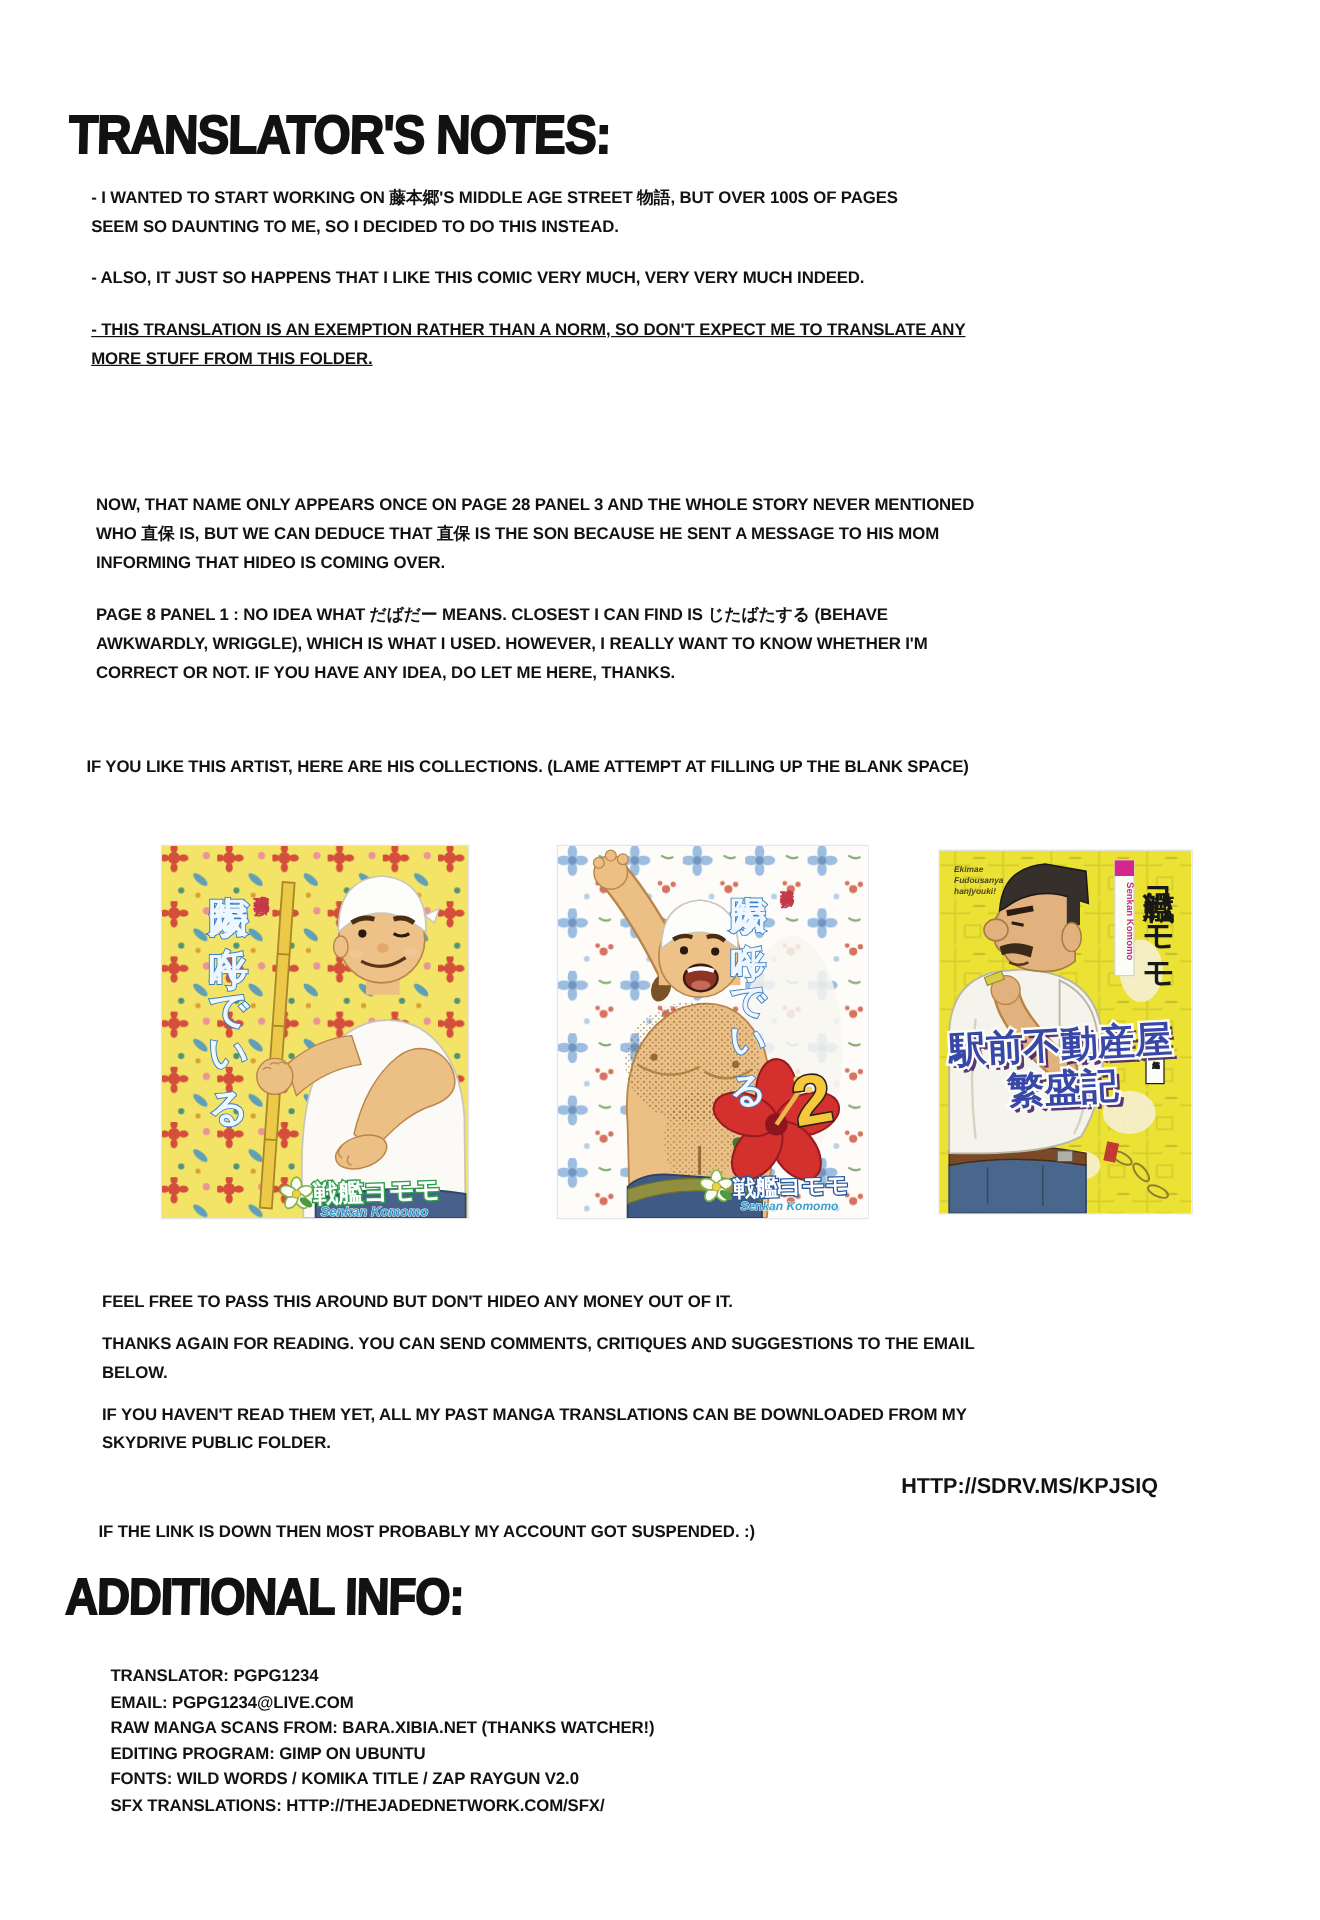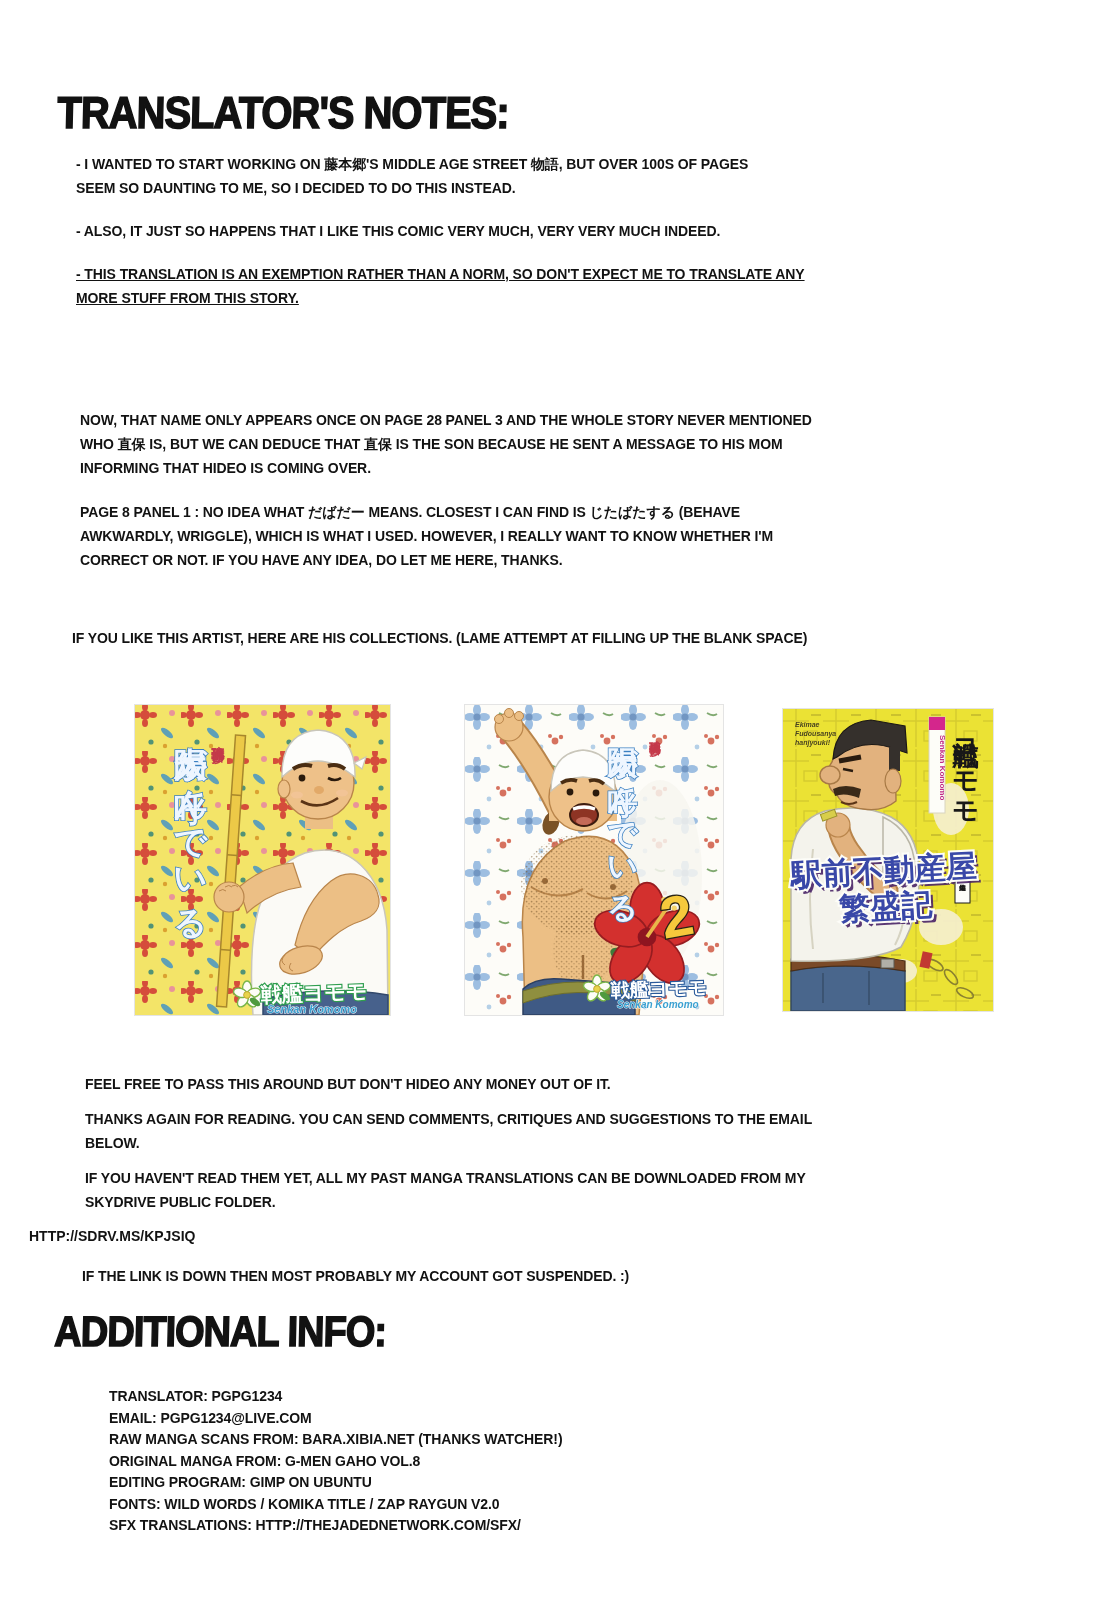--- a/index.html
+++ b/index.html
@@ -4,21 +4,21 @@
 <style>
   html,body{margin:0;padding:0;background:#ffffff;}
   .page{position:relative;width:1100px;height:1600px;background:#ffffff;overflow:hidden;
         font-family:"Liberation Sans",sans-serif;font-weight:bold;color:#121212;}
   .h-display{position:absolute;font-size:40px;letter-spacing:-1px;white-space:pre;
              transform:scaleY(1.12) skewX(-1.5deg);transform-origin:left top;
              -webkit-text-stroke:1.4px #121212;}
   .para{position:absolute;font-size:14px;line-height:24px;letter-spacing:-0.1px;}
   .tline{white-space:pre;}
   .para-tight .tline{line-height:21.5px;}
-  .url-line{position:absolute;left:29px;width:920px;text-align:left;font-size:14px;white-space:pre;}
+  .url-line{position:absolute;left:45px;width:920px;text-align:right;font-size:18px;white-space:pre;}
   .cover{position:absolute;box-shadow:0 0 0 1px #e4e4e4;}
   svg text{font-family:"Liberation Sans","DejaVu Sans",sans-serif;}
   .vtx{writing-mode:vertical-rl;text-orientation:upright;}
   .vtx-side{writing-mode:vertical-rl;}
 </style>
 </head>
 <body>
 
 <div class="page">
 
@@ -97,21 +97,21 @@
 
   <div class="para" style="left:76px;top:152px;">
       <div class="tline">- I WANTED TO START WORKING ON 藤本郷'S MIDDLE AGE STREET 物語, BUT OVER 100S OF PAGES</div>
       <div class="tline">SEEM SO DAUNTING TO ME, SO I DECIDED TO DO THIS INSTEAD.</div>
     </div>
   <div class="para" style="left:76px;top:219px;">
       <div class="tline">- ALSO, IT JUST SO HAPPENS THAT I LIKE THIS COMIC VERY MUCH, VERY VERY MUCH INDEED.</div>
     </div>
   <div class="para" style="left:76px;top:262px;text-decoration:underline;">
       <div class="tline">- THIS TRANSLATION IS AN EXEMPTION RATHER THAN A NORM, SO DON'T EXPECT ME TO TRANSLATE ANY</div>
-      <div class="tline">MORE STUFF FROM THIS STORY.</div>
+      <div class="tline">MORE STUFF FROM THIS FOLDER.</div>
     </div>
   <div class="para" style="left:80px;top:408px;">
       <div class="tline">NOW, THAT NAME ONLY APPEARS ONCE ON PAGE 28 PANEL 3 AND THE WHOLE STORY NEVER MENTIONED</div>
       <div class="tline">WHO 直保 IS, BUT WE CAN DEDUCE THAT 直保 IS THE SON BECAUSE HE SENT A MESSAGE TO HIS MOM</div>
       <div class="tline">INFORMING THAT HIDEO IS COMING OVER.</div>
     </div>
   <div class="para" style="left:80px;top:500px;">
       <div class="tline">PAGE 8 PANEL 1 : NO IDEA WHAT だばだー MEANS. CLOSEST I CAN FIND IS じたばたする (BEHAVE</div>
       <div class="tline">AWKWARDLY, WRIGGLE), WHICH IS WHAT I USED. HOWEVER, I REALLY WANT TO KNOW WHETHER I'M</div>
       <div class="tline">CORRECT OR NOT. IF YOU HAVE ANY IDEA, DO LET ME HERE, THANKS.</div>
@@ -283,23 +283,22 @@
   <div class="para" style="left:85px;top:1166px;">
       <div class="tline">IF YOU HAVEN'T READ THEM YET, ALL MY PAST MANGA TRANSLATIONS CAN BE DOWNLOADED FROM MY</div>
       <div class="tline">SKYDRIVE PUBLIC FOLDER.</div>
     </div>
   <div class="url-line" style="top:1228px;">HTTP://SDRV.MS/KPJSIQ</div>
   <div class="para" style="left:82px;top:1264px;text-align:center;">
       <div class="tline">IF THE LINK IS DOWN THEN MOST PROBABLY MY ACCOUNT GOT SUSPENDED. :)</div>
     </div>
 
   <h2 class="h-display" style="left:55px;top:1308px;margin:0;font-size:38px;">ADDITIONAL INFO:</h2>
-  <div class="para para-tight" style="left:92px;top:1386px;margin-left:17px;">
+  <div class="para para-tight" style="left:92px;top:1386px;">
       <div class="tline">TRANSLATOR: PGPG1234</div>
       <div class="tline">EMAIL: PGPG1234@LIVE.COM</div>
       <div class="tline">RAW MANGA SCANS FROM: BARA.XIBIA.NET (THANKS WATCHER!)</div>
-      <div class="tline">ORIGINAL MANGA FROM: G-MEN GAHO VOL.8</div>
       <div class="tline">EDITING PROGRAM: GIMP ON UBUNTU</div>
       <div class="tline">FONTS: WILD WORDS / KOMIKA TITLE / ZAP RAYGUN V2.0</div>
       <div class="tline">SFX TRANSLATIONS: HTTP://THEJADEDNETWORK.COM/SFX/</div>
     </div>
 
 </div>
 
 </body></html>

